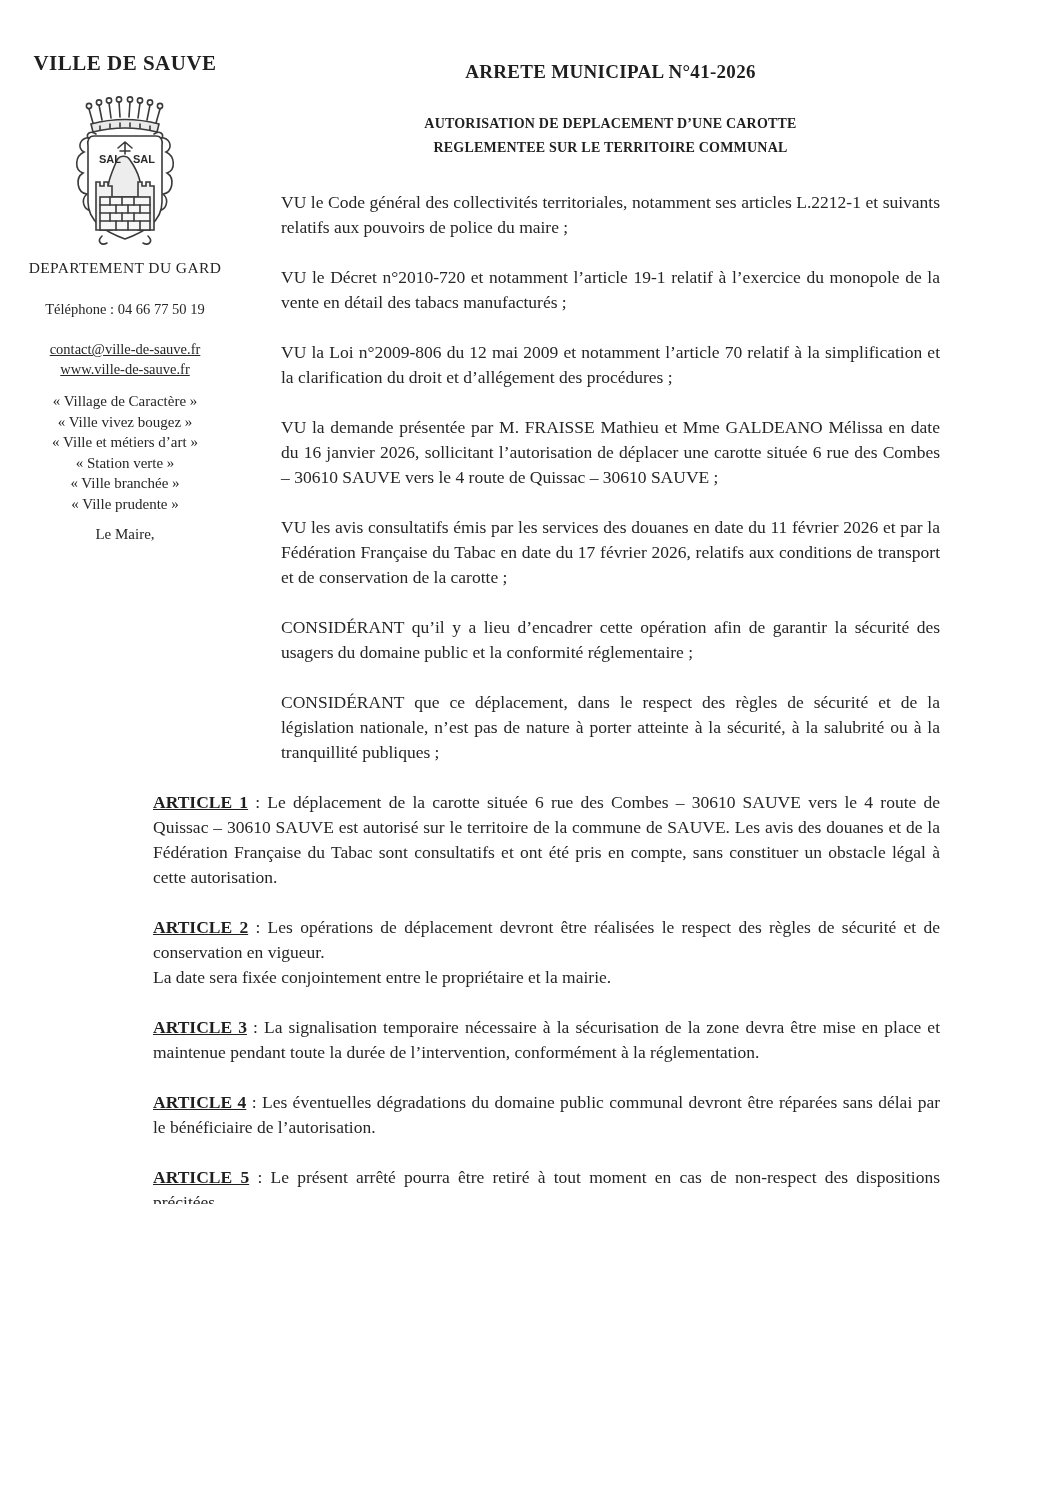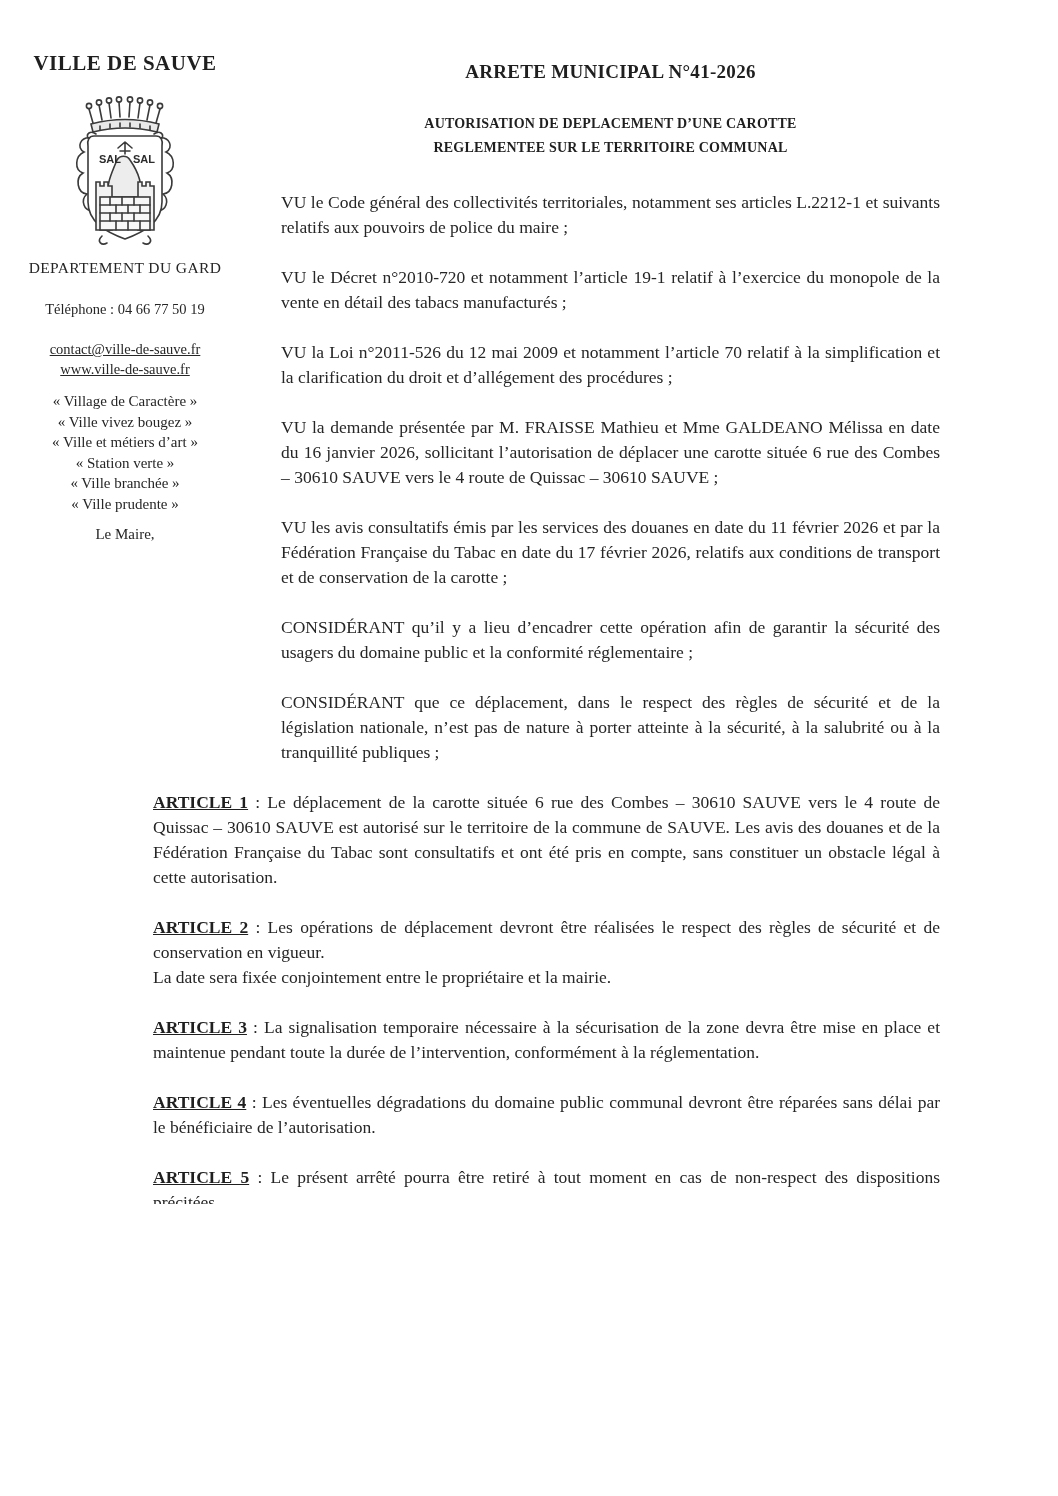--- a/index.html
+++ b/index.html
@@ -191,21 +191,21 @@
     <main class="main">
       <div class="decree-number">ARRETE MUNICIPAL N°41-2026</div>
 
       <div class="doc-title">
         <div>AUTORISATION DE DEPLACEMENT D’UNE CAROTTE</div>
         <div>REGLEMENTEE SUR LE TERRITOIRE COMMUNAL</div>
       </div>
 
       <p class="para">VU le Code général des collectivités territoriales, notamment ses articles L.2212-1 et suivants relatifs aux pouvoirs de police du maire ;</p>
       <p class="para">VU le Décret n°2010-720 et notamment l’article 19-1 relatif à l’exercice du monopole de la vente en détail des tabacs manufacturés ;</p>
-      <p class="para">VU la Loi n°2011-526 du 12 mai 2009 et notamment l’article 70 relatif à la simplification et la clarification du droit et d’allégement des procédures ;</p>
+      <p class="para">VU la Loi n°2009-806 du 12 mai 2009 et notamment l’article 70 relatif à la simplification et la clarification du droit et d’allégement des procédures ;</p>
       <p class="para">VU la demande présentée par M. FRAISSE Mathieu et Mme GALDEANO Mélissa en date du 16 janvier 2026, sollicitant l’autorisation de déplacer une carotte située 6 rue des Combes – 30610 SAUVE vers le 4 route de Quissac – 30610 SAUVE ;</p>
       <p class="para">VU les avis consultatifs émis par les services des douanes en date du 11 février 2026 et par la Fédération Française du Tabac en date du 17 février 2026, relatifs aux conditions de transport et de conservation de la carotte ;</p>
       <p class="para">CONSIDÉRANT qu’il y a lieu d’encadrer cette opération afin de garantir la sécurité des usagers du domaine public et la conformité réglementaire ;</p>
       <p class="para">CONSIDÉRANT que ce déplacement, dans le respect des règles de sécurité et de la législation nationale, n’est pas de nature à porter atteinte à la sécurité, à la salubrité ou à la tranquillité publiques ;</p>
     </main>
   </div>
 
   <section class="arrete-section">
 
     <p class="article">

